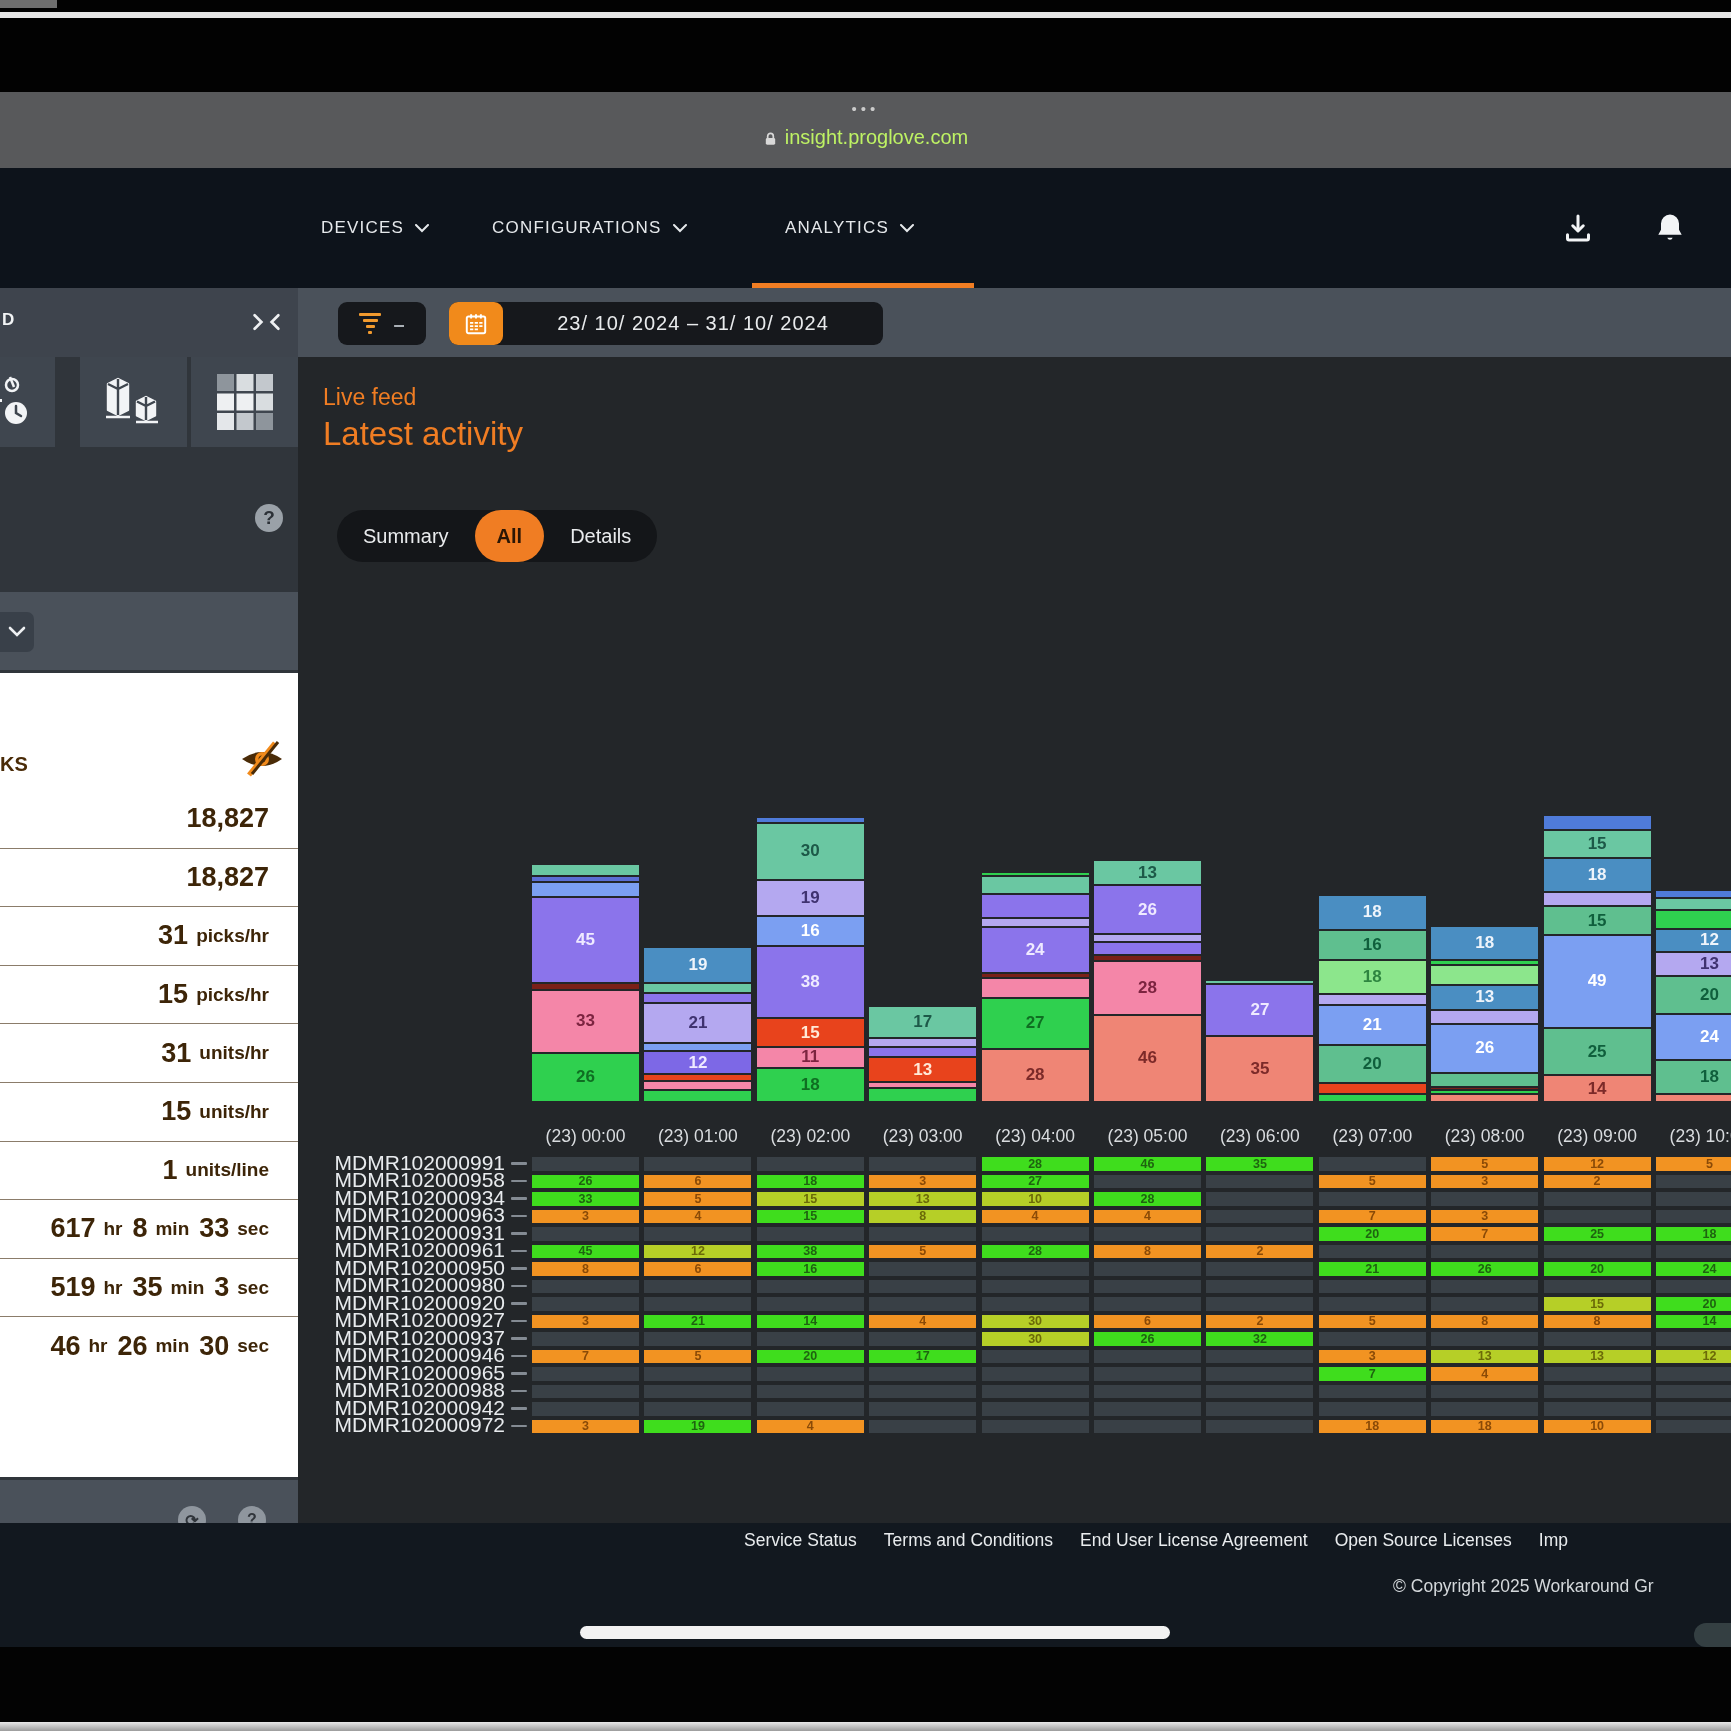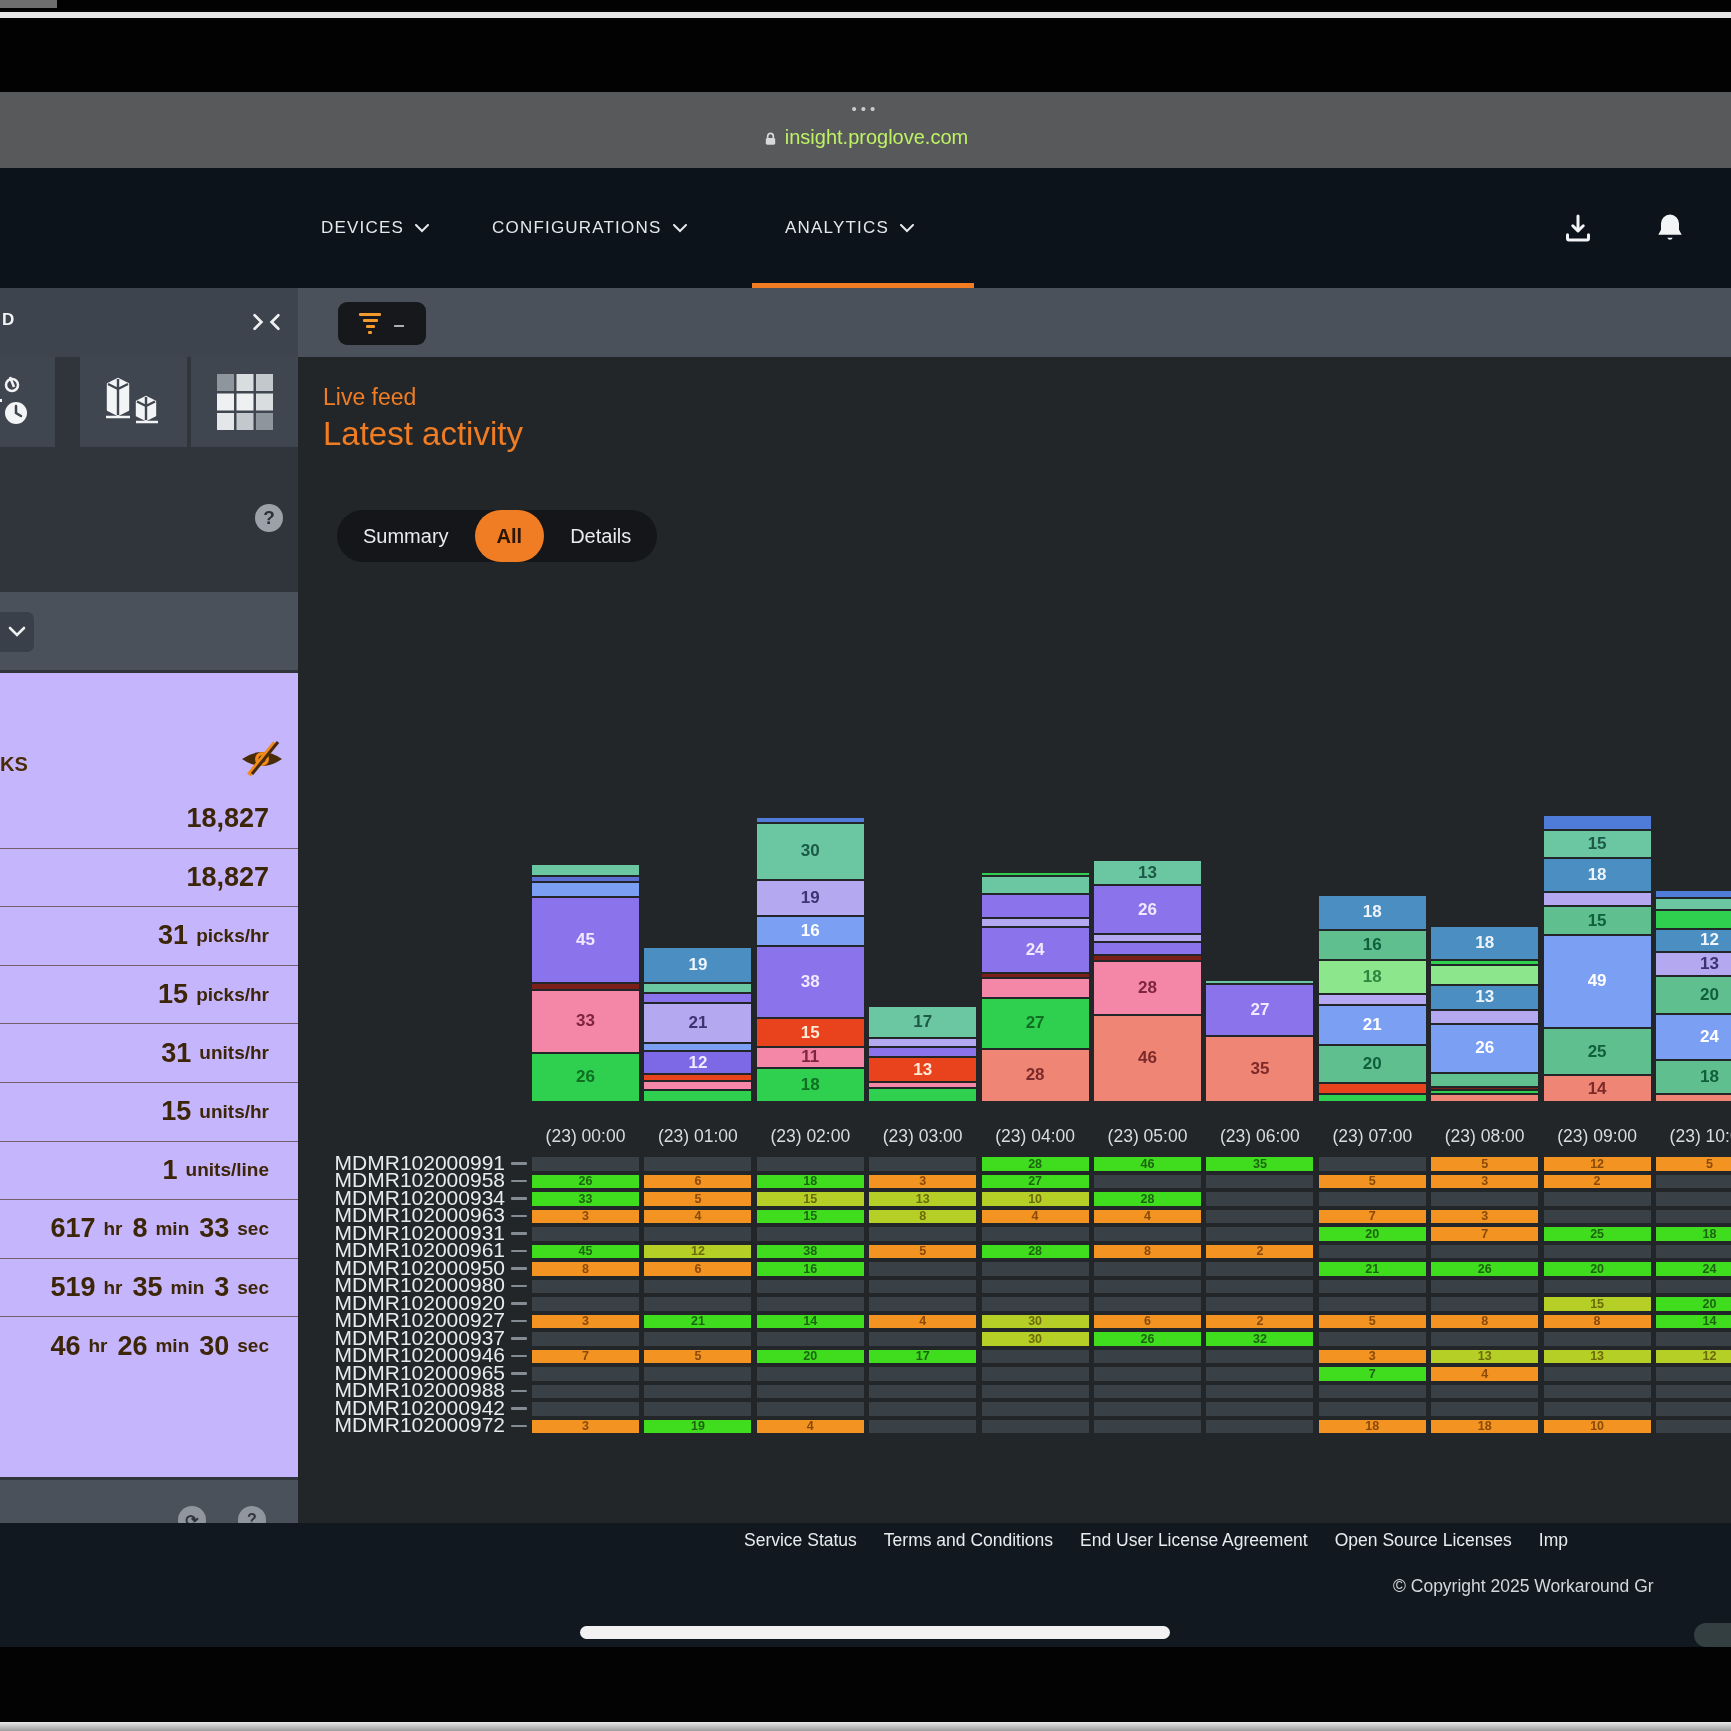--- a/index.html
+++ b/index.html
@@ -40,21 +40,21 @@
   #sb-top{left:0;top:0;width:298px;height:69px;background:#3e444d;color:#eceef0;}
   #sb-frag{left:2px;top:22px;font-size:17px;font-weight:bold;color:#f2f4f5;}
   #sb-collapse{left:246px;top:22px;width:40px;height:24px;display:flex;gap:3px;align-items:center;justify-content:center;}
   .sb-tile{position:absolute;top:69px;height:90px;background:#3f464f;overflow:hidden;}
   #sb-help{left:255px;top:216px;width:28px;height:28px;border-radius:50%;background:#9aa1a8;
            color:#2c3137;font-size:19px;font-weight:bold;display:flex;align-items:center;justify-content:center;}
   #sb-ddbar{left:0;top:304px;width:298px;height:78px;background:#4a515a;}
   #sb-ddbtn{left:0;top:20px;width:34px;height:40px;background:#394049;border-radius:0 7px 7px 0;
             display:flex;align-items:center;justify-content:center;}
   
-  #stats{left:0;top:385px;width:298px;height:804px;background:#c4b5fd;overflow:hidden;}
+  #stats{left:0;top:385px;width:298px;height:804px;background:#ffffff;overflow:hidden;}
   #stats-frag{left:0;top:80px;font-size:20px;font-weight:bold;color:#4a2b07;}
   #stats-eye{left:237px;top:66px;}
   #stats-rows{left:0;top:116px;width:298px;}
   .stat-row{height:58.6px;display:flex;align-items:center;justify-content:flex-end;
             padding-right:29px;box-sizing:border-box;white-space:nowrap;color:#3d2508;}
   .stat-row + .stat-row{border-top:1.6px solid rgba(62,36,6,.6);}
   .stat-num{font-size:27px;font-weight:bold;}
   .stat-unit{font-size:19px;font-weight:bold;margin-left:8px;}
   .stat-unit + .stat-num{margin-left:10px;}
   #sb-bottom{left:0;top:1192px;width:298px;height:43px;background:#4a515a;}
@@ -151,20 +151,30 @@
 
 <div class="abs" id="filter-row">
   <div class="abs" id="filter-pill">
     <span class="funnel">
       <i style="width:22px"></i>
         <i style="width:15px"></i>
         <i style="width:9px"></i>
         <i style="width:4px"></i>
     </span>
     <span id="filter-minus">–</span>
+  </div>
+  <div class="abs" id="date-pill">
+    <span id="date-cal">
+      <svg width="26" height="26" viewBox="0 0 24 24" fill="none" stroke="#ffffff" stroke-width="1.8">
+        <rect x="3.5" y="5" width="17" height="15.5" rx="1.5"></rect>
+        <path d="M7.5 3v4M12 3v4M16.5 3v4"></path>
+        <path d="M6.5 11h3M10.8 11h3M15 11h3M6.5 14h3M10.8 14h3M15 14h3M6.5 17h3M10.8 17h3" stroke-width="1.6"></path>
+      </svg>
+    </span>
+    <span id="date-text">23/ 10/ 2024 –  31/ 10/ 2024</span>
   </div>
 </div>
 
 <div class="abs" id="sidebar">
   <div class="abs" id="sb-top">
     <span class="abs" id="sb-frag">D</span>
     <span class="abs" id="sb-collapse">
       <svg width="14" height="18" viewBox="0 0 10 16" fill="none" stroke="#eef0f2" stroke-width="2.4" stroke-linecap="round">
           <path d="M2 2l6 6-6 6"></path>
         </svg>

